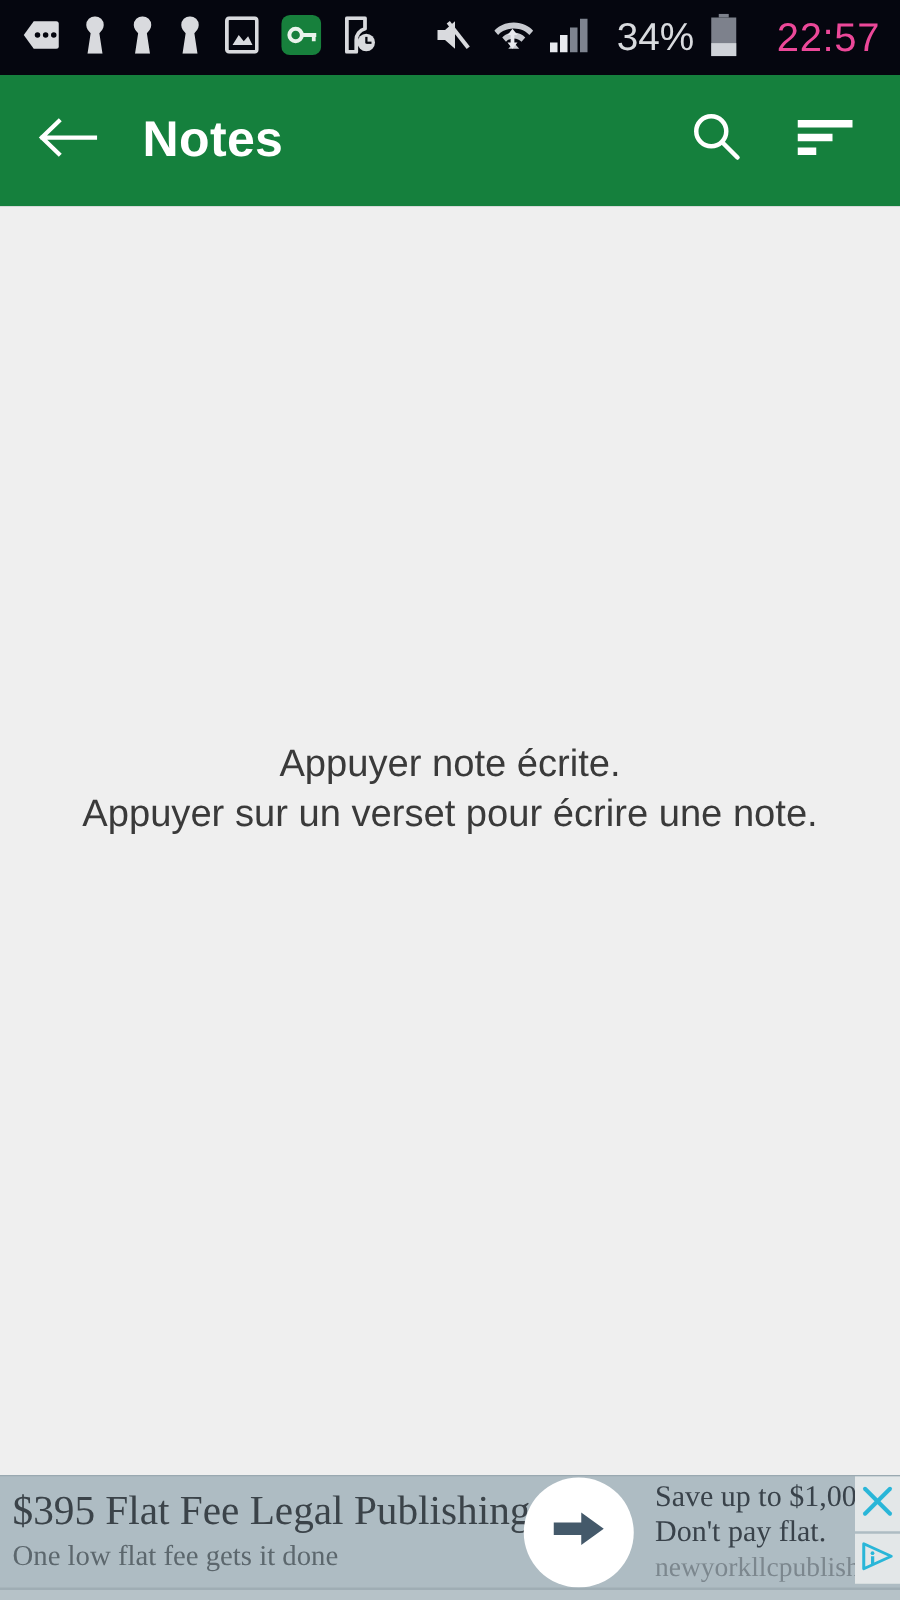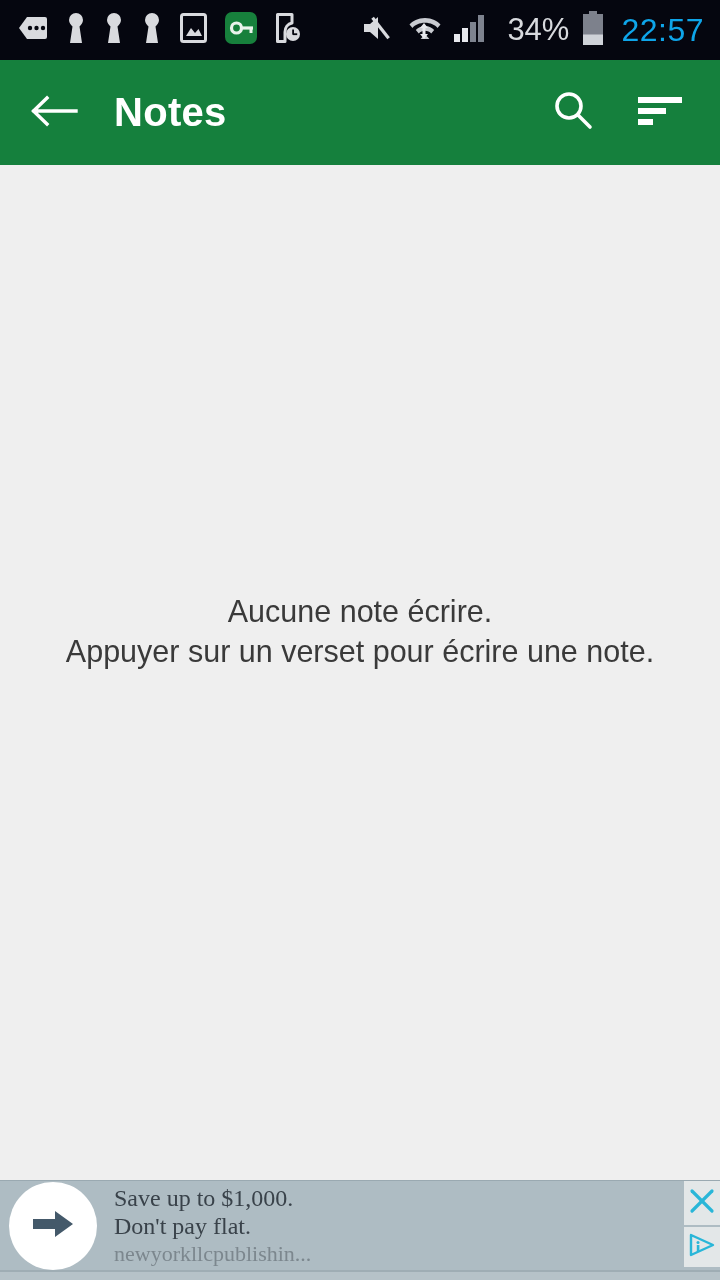--- a/index.html
+++ b/index.html
@@ -32,22 +32,22 @@
     display:flex; align-items:center; gap:13px;
   }
   .sicon { display:block; }
 
   .battery-pct {
     font-size:31px; letter-spacing:0px;
     color:#d8dade; font-weight:400;
     margin-left:6px;
   }
   .clock {
-    font-size:32px; color:#0ea5e9; font-weight:400;
-    margin-left:4px; letter-spacing:0.5px;
+    font-size:32px; color:#ec4899; font-weight:400;
+    margin-left:18px; letter-spacing:0.5px;
   }
 
   
   #app-bar {
     height:105px; flex:0 0 105px;
     background:#15803d;
     display:flex; align-items:center;
     padding:0 28px 0 26px;
     position:relative;
   }
@@ -317,27 +317,31 @@
           <rect x="0" y="25" width="15" height="6" fill="#ffffff"></rect>
         </svg>
       </span>
     </div>
 
     <div id="app-bar-shadow"></div>
   </div>
 
   <div id="content">
     <div id="empty-state">
-      <span class="line">Aucune note écrire.</span>
+      <span class="line">Appuyer note écrite.</span>
       <span class="line">Appuyer sur un verset pour écrire une note.</span>
     </div>
   </div>
 
   <div id="ad-banner">
 
+    <div id="ad-left">
+      <div id="ad-headline">$395 Flat Fee Legal Publishing</div>
+      <div id="ad-sub">One low flat fee gets it done</div>
+    </div>
 
     <div id="ad-cta">
       <div id="ad-cta-circle">
         <span>
           <svg width="48" height="40" viewBox="0 0 48 40">
             <path d="M4 15 H26 V7 L44 20 L26 33 V25 H4 Z" fill="#44596a"></path>
           </svg>
         </span>
       </div>
     </div>

